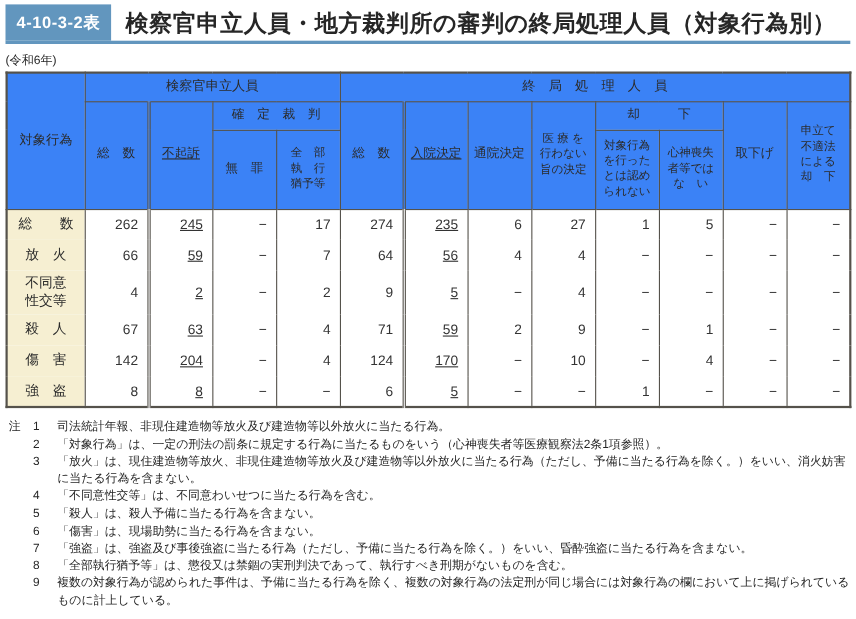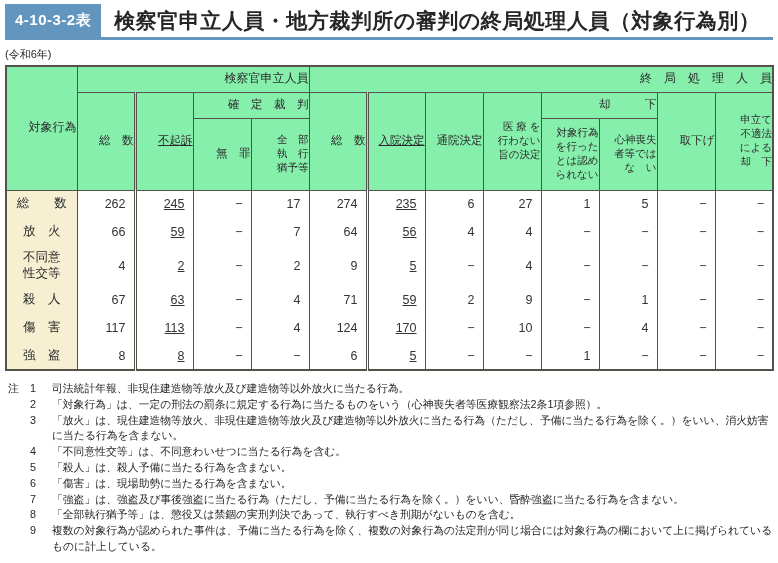--- a/index.html
+++ b/index.html
@@ -9,21 +9,21 @@
   
   .titlebar{display:flex;align-items:stretch;border-bottom:3px solid #6296be;height:33px;}
   .badge{background:#6296be;color:#ffffff;font-weight:bold;font-size:15px;
     display:flex;align-items:center;padding:12px 10px;letter-spacing:.5px;}
   .title{font-size:21px;font-weight:bold;margin:0 0 0 13px;align-self:center;color:#262626;letter-spacing:.5px;}
   .yearnote{text-align:left;font-size:11px;margin:7px 1px 3px 0;color:#262626;}
 
   
   table.stats{border-collapse:collapse;table-layout:fixed;width:768px;border:2px solid #55524b;}
   .stats th,.stats td{border:1px solid #55524b;padding:0;font-weight:normal;}
-  .stats thead th{background:#86efac;text-align:right;vertical-align:middle;
+  .stats thead th{background:#3b82f6;text-align:center;vertical-align:middle;
     white-space:pre-line;line-height:1.32;font-size:11.5px;color:#2b2b2b;}
   .stats thead tr.h1{height:26px;}
   .stats thead tr.h2{height:26px;}
   .stats thead tr.h3{height:72px;}
   .stats thead th.grp{font-size:12px;}
   .stats thead th.small{font-size:10.5px;}
   .stats tbody th,.stats tbody td{border-top:none;border-bottom:none;}
   .stats tbody th.rowlabel{background:#f6efd2;font-size:12.5px;text-align:center;
     vertical-align:middle;white-space:pre-line;line-height:1.25;color:#2b2b2b;}
   .stats tbody td.num{text-align:right;padding-right:8px;font-size:12.5px;
@@ -162,22 +162,22 @@
         <td class="num dbl">59</td>
         <td class="num">2</td>
         <td class="num">9</td>
         <td class="num">−</td>
         <td class="num">1</td>
         <td class="num">−</td>
         <td class="num">−</td>
       </tr>
       <tr class="r">
         <th class="rowlabel">傷　害</th>
-        <td class="num">117</td>
-        <td class="num dbl">113</td>
+        <td class="num">142</td>
+        <td class="num dbl">204</td>
         <td class="num">−</td>
         <td class="num">4</td>
         <td class="num">124</td>
         <td class="num dbl">170</td>
         <td class="num">−</td>
         <td class="num">10</td>
         <td class="num">−</td>
         <td class="num">4</td>
         <td class="num">−</td>
         <td class="num">−</td>

